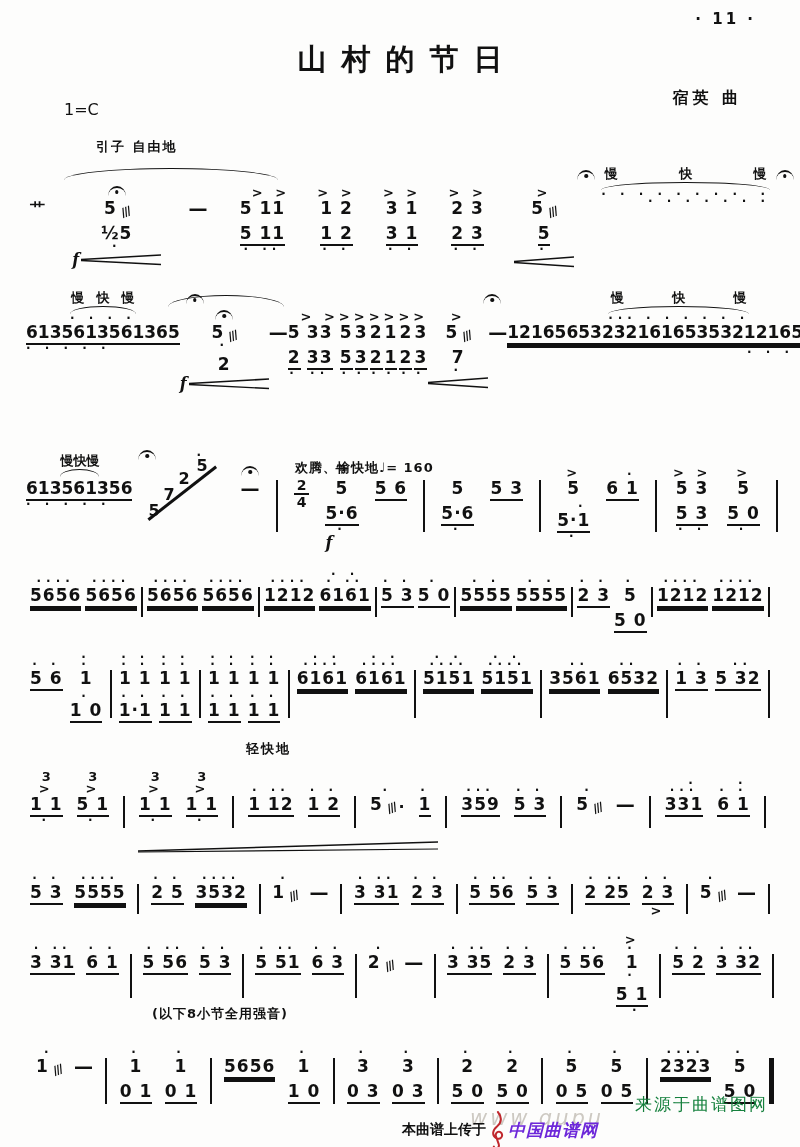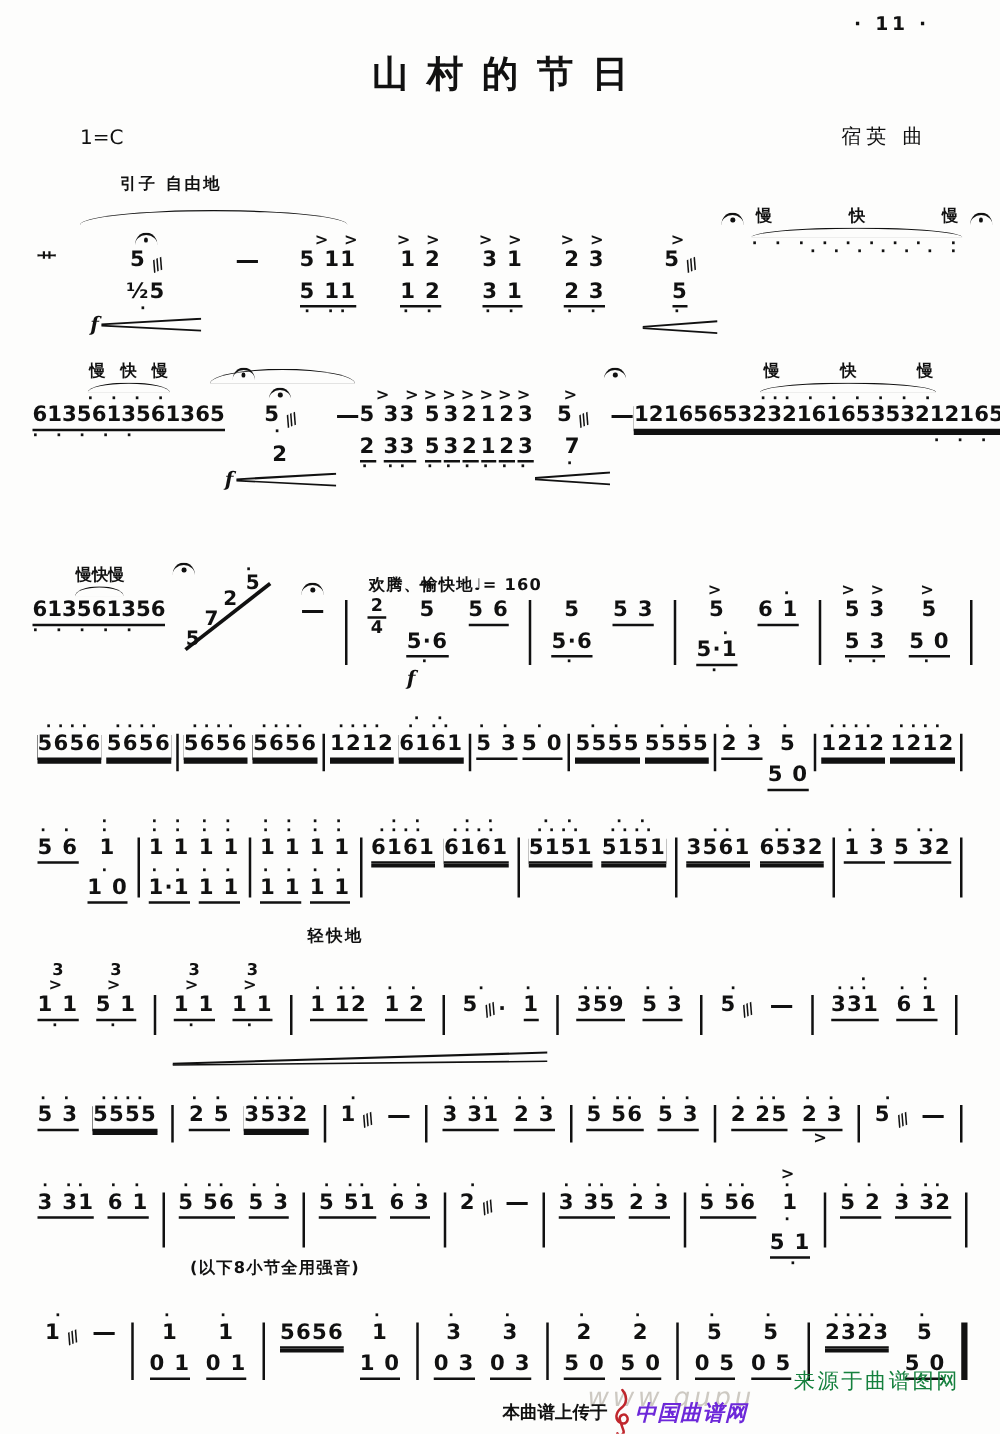--- a/index.html
+++ b/index.html
@@ -1,23 +1,23 @@
 <!DOCTYPE html>
 <html><head>
 <meta charset="utf-8">
 <style>
   html,body{margin:0;padding:0;}
   body{width:800px;height:1147px;background:#fdfdfc;position:relative;overflow:hidden;
        font-family:"DejaVu Sans",sans-serif;color:#111;}
   .abs{position:absolute;}
-  #pageno{top:10px;right:56px;font-weight:bold;font-size:15px;letter-spacing:3px;}
+  #pageno{top:10px;right:44px;font-weight:bold;font-size:15px;letter-spacing:3px;}
   #title{top:40px;left:0;width:100%;text-align:center;font-size:29px;font-weight:bold;
          letter-spacing:15px;text-indent:15px;}
   #key{top:100px;left:64px;font-weight:normal;font-size:16px;}
-  #composer{top:99px;right:58px;font-weight:normal;font-size:16px;letter-spacing:4px;}
+  #composer{top:88px;right:58px;font-weight:bold;font-size:16px;letter-spacing:4px;}
   .marking{position:absolute;font-weight:bold;font-size:13px;letter-spacing:2px;}
   #intro{top:138px;left:96px;}
   #tempo{top:436px;left:295px;letter-spacing:1px;margin-top:23px;}
   #light{top:740px;left:246px;}
   #strong{top:1005px;left:152px;letter-spacing:1px;}
 
   .sysrow{position:absolute;display:flex;justify-content:space-between;align-items:flex-start;
           --th:44px;--bh:30px;}
   .tok{display:flex;flex-direction:column;align-items:center;}
   .tk-top{display:flex;flex-direction:column;justify-content:flex-end;align-items:center;

